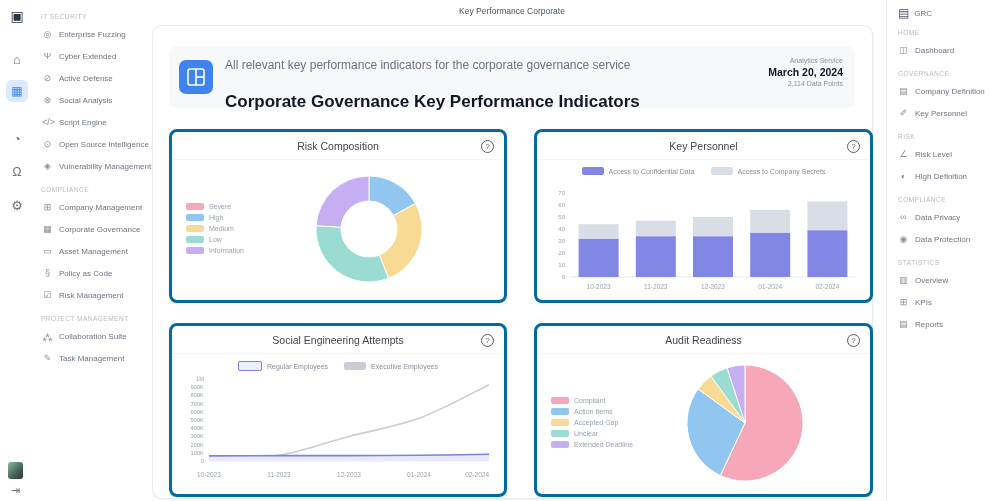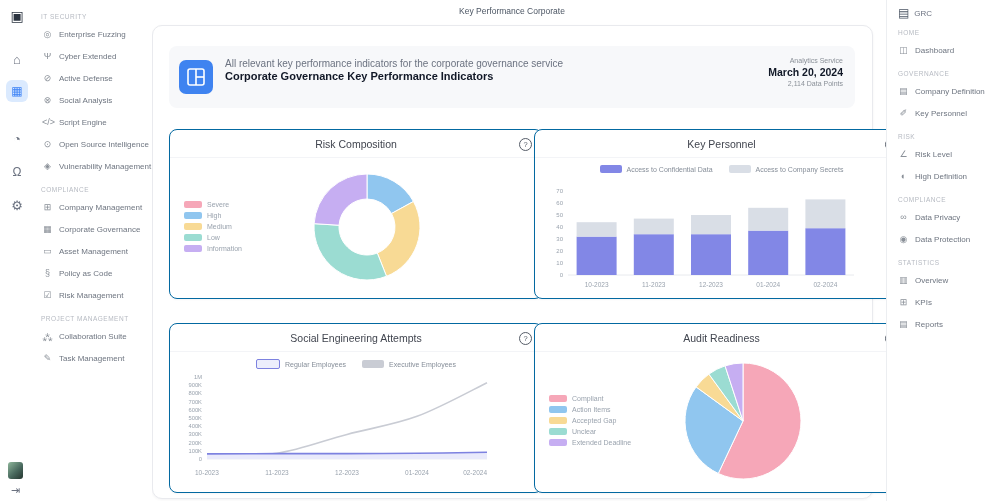--- a/index.html
+++ b/index.html
@@ -32,28 +32,28 @@
   
   .main{position:absolute;left:152px;top:0;width:720px;height:100%;}
   .page-title{position:absolute;top:6px;left:0;width:100%;text-align:center;font-size:8.5px;color:#4b5563;}
   .main-card{position:absolute;left:0;top:25px;width:719px;height:472px;background:#fff;
              border:1px solid #e9eaee;border-radius:10px;box-shadow:0 1px 3px rgba(20,24,40,.05);}
 
   .header-card{position:absolute;left:16px;top:20px;width:686px;height:62px;background:#f7f8fa;border-radius:8px;}
   .hc-icon{position:absolute;left:10px;top:14px;width:34px;height:34px;border-radius:7px;background:#3f83f0;
            display:flex;align-items:center;justify-content:center;}
   .hc-text{position:absolute;left:56px;top:12px;}
-  .hc-sub{font-size:10px;color:#6b7280;margin-bottom:1px;}
-  .hc-title{font-size:11px;font-weight:bold;color:#111827;}
+  .hc-sub{font-size:12px;color:#6b7280;margin-bottom:20px;}
+  .hc-title{font-size:17px;font-weight:bold;color:#111827;}
   .hc-meta{position:absolute;right:12px;top:11px;text-align:right;}
   .hc-meta .m1,.hc-meta .m3{font-size:7px;color:#8a9098;}
   .hc-meta .m2{font-size:10.5px;font-weight:bold;color:#111827;margin:2px 0;}
 
   
-  .card{position:absolute;background:#fff;border:1px solid #0369a1;border-radius:8px;box-shadow:0 1px 2px rgba(20,24,40,.04);padding-left:40px;}
+  .card{position:absolute;background:#fff;border:3px solid #0369a1;border-radius:8px;box-shadow:0 1px 2px rgba(20,24,40,.04);}
   .c0{left:16px;top:103px;width:332px;height:168px;}
   .c1{left:381px;top:103px;width:333px;height:168px;}
   .c2{left:16px;top:297px;width:332px;height:168px;}
   .c3{left:381px;top:297px;width:333px;height:168px;}
   .card-head{position:absolute;left:0;top:0;right:0;height:27px;border-bottom:1px solid #f3f4f7;}
   .card-title{position:absolute;left:0;right:0;top:8px;text-align:center;font-size:10.5px;color:#41454f;}
   .help{position:absolute;right:10px;top:8px;width:11px;height:11px;border:1px solid #565d68;border-radius:50%;
         font-size:7.5px;color:#565d68;display:flex;align-items:center;justify-content:center;cursor:pointer;}
   .card-body{position:absolute;inset:27px 0 0 0;}
   .legend-col{position:absolute;left:14px;top:44px;display:flex;flex-direction:column;gap:4px;}

